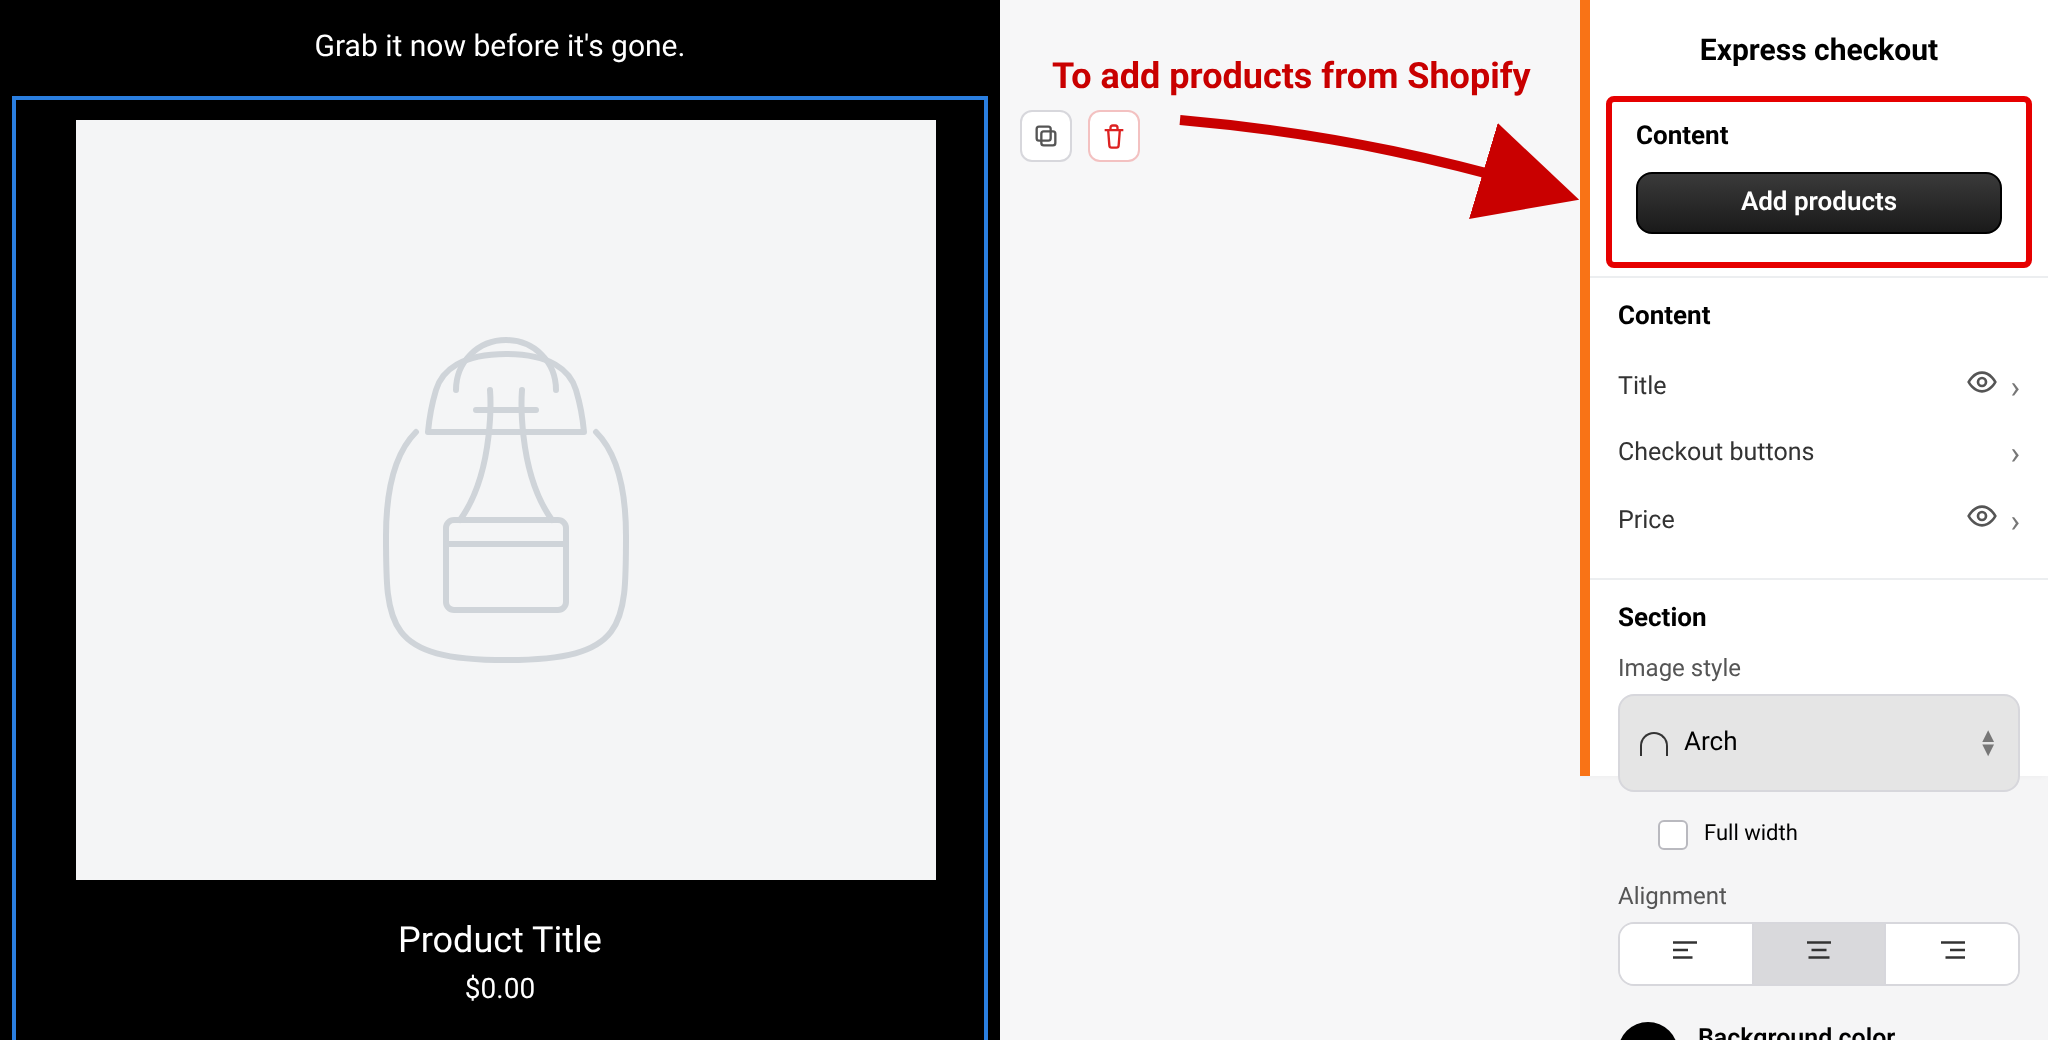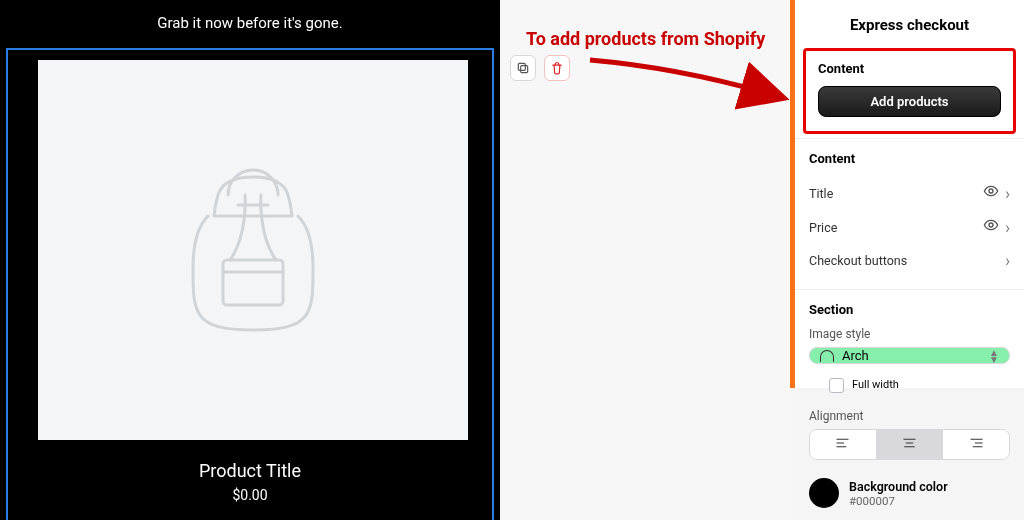--- a/index.html
+++ b/index.html
@@ -29,21 +29,21 @@
   .section { border-top:1px solid #eceef0; padding:12px 14px; }
   .section-label { font-size:13px; font-weight:700; margin-bottom:10px; }
   .subtle { font-size:12.5px; color:#333; }
   .highlight { border:3px solid #e60000; border-radius:4px; padding:10px 12px 14px; margin:0 8px 4px; }
   .add-btn { width:100%; background:#222; background-image:linear-gradient(#3a3a3a,#1a1a1a); color:#fff; border:1px solid #000; border-radius:8px; font-size:13px; font-weight:600; padding:7px 0; cursor:pointer; }
   .row { display:flex; align-items:center; justify-content:space-between; padding:7px 0; cursor:pointer;gap:16px; }
   .row-icons { display:flex; align-items:center; gap:6px; color:#555; }
   .chev::after { content:"›"; font-size:16px; color:#777; }
   .eye svg { width:16px; height:16px; }
   .mini-label { font-size:12px; color:#555; margin-bottom:6px; }
-  .select { border:1px solid #d7d7dc; border-radius:8px; padding:0 10px; display:flex; align-items:center; justify-content:space-between; font-size:13px; cursor:pointer; background:#86efac; }
+  .select { border:1px solid #d7d7dc; border-radius:8px; padding:16px 10px; display:flex; align-items:center; justify-content:space-between; font-size:13px; cursor:pointer; background:#e5e5e5; }
   .select .arch { width:14px; height:12px; border:1.4px solid #333; border-bottom:none; border-radius:8px 8px 0 0; margin-right:8px; display:inline-block; }
   .updown { font-size:10px; color:#777; line-height:7px; }
   .check-row { display:flex; align-items:flex-start; gap:8px; margin-top:14px; font-size:11px;padding-left:20px; }
   .checkbox { width:15px; height:15px; border:1.2px solid #b9b9bf; border-radius:3px; background:#fff; cursor:pointer; }
   .seg { display:flex; border:1px solid #d7d7dc; border-radius:8px; overflow:hidden; margin-top:6px; }
   .seg button { flex:1; background:#fff; border:none; border-right:1px solid #d7d7dc; padding:7px 0; cursor:pointer; }
   .seg button:last-child { border-right:none; }
   .seg button.active { background:#d9d9dc; }
   .seg svg { width:15px; height:12px; }
   .swatch-row { display:flex; align-items:center; gap:10px; margin-top:4px; }
@@ -118,33 +118,33 @@
         <span class="row-icons">
           <span class="eye"><svg viewBox="0 0 24 24" fill="none" stroke="#555" stroke-width="2">
                 <path d="M2 12s3.5-7 10-7 10 7 10 7-3.5 7-10 7S2 12 2 12z"></path>
                 <circle cx="12" cy="12" r="3"></circle>
               </svg></span>
           <span class="chev"></span>
         </span>
       </div>
 
       <div class="row">
+        <span class="subtle">Checkout buttons</span>
+        <span class="row-icons">
+          <span class="chev"></span>
+        </span>
+      </div>
+
+      <div class="row">
         <span class="subtle">Price</span>
         <span class="row-icons">
           <span class="eye"><svg viewBox="0 0 24 24" fill="none" stroke="#555" stroke-width="2">
                 <path d="M2 12s3.5-7 10-7 10 7 10 7-3.5 7-10 7S2 12 2 12z"></path>
                 <circle cx="12" cy="12" r="3"></circle>
               </svg></span>
-          <span class="chev"></span>
-        </span>
-      </div>
-
-      <div class="row">
-        <span class="subtle">Checkout buttons</span>
-        <span class="row-icons">
           <span class="chev"></span>
         </span>
       </div>
     </div>
 
     <div class="section">
       <div class="section-label">Section</div>
 
       <div class="mini-label">Image style</div>
       <div class="select">

